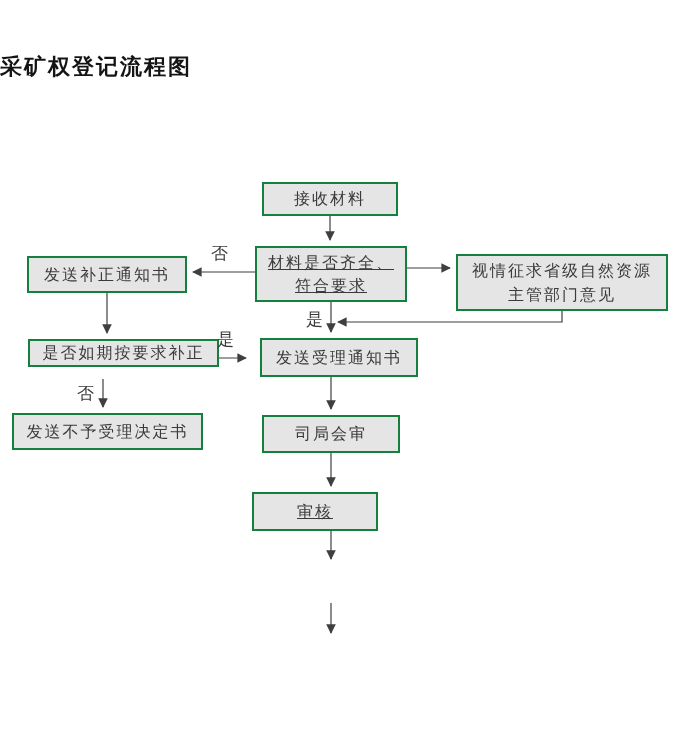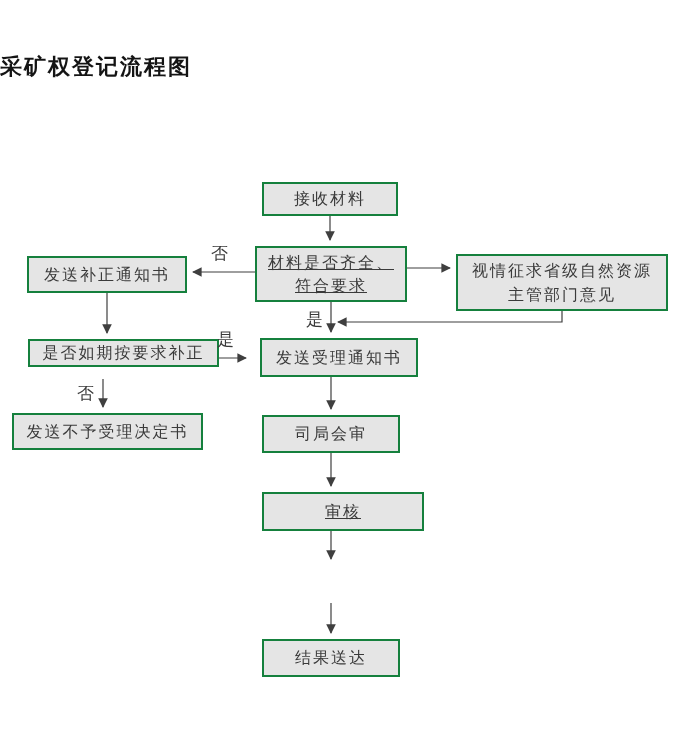--- a/index.html
+++ b/index.html
@@ -21,21 +21,21 @@
     letter-spacing:2px; line-height:1.45; white-space:pre-line;
   }
   .n-receive         { left:262px; top:182px; width:136px; height:34px; }
   .n-check           { left:255px; top:246px; width:152px; height:56px;text-decoration:underline; }
   .n-consult         { left:456px; top:254px; width:212px; height:57px; }
   .n-send-supplement { left:27px;  top:256px; width:160px; height:37px; }
   .n-on-time         { left:28px;  top:339px; width:191px; height:28px; }
   .n-reject          { left:12px;  top:413px; width:191px; height:37px; }
   .n-accept          { left:252px; top:338px; width:158px; height:39px;margin-left:8px; }
   .n-joint-review    { left:262px; top:415px; width:138px; height:38px; }
-  .n-review          { left:262px; top:492px; width:162px; height:39px;text-decoration:underline; }
+  .n-review          { left:252px; top:492px; width:126px; height:39px;text-decoration:underline; }
   .n-sign            { left:262px; top:565px; width:138px; height:38px; }
   .n-deliver         { left:262px; top:639px; width:138px; height:38px; }
   .edge-label {
     position:absolute; font-size:17px; color:#3a3a3a;
     font-family:"Liberation Serif", serif;
   }
   .l-check-no    { left:211px; top:242px; }
   .l-check-yes   { left:306px; top:308px; }
   .l-on-time-yes { left:217px; top:328px; }
   .l-on-time-no  { left:77px;  top:382px; }
@@ -83,21 +83,20 @@
 
   <div class="node n-reject">发送不予受理决定书</div>
 
   <div class="node n-accept">发送受理通知书</div>
 
   <div class="node n-joint-review">司局会审</div>
 
   <div class="node n-review">审核</div>
 
 
-  <div class="node n-deliver">结果送达</div>
 
   <div class="edge-label l-check-no">否</div>
 
   <div class="edge-label l-check-yes">是</div>
 
   <div class="edge-label l-on-time-yes">是</div>
 
   <div class="edge-label l-on-time-no">否</div>
 
 </div>

